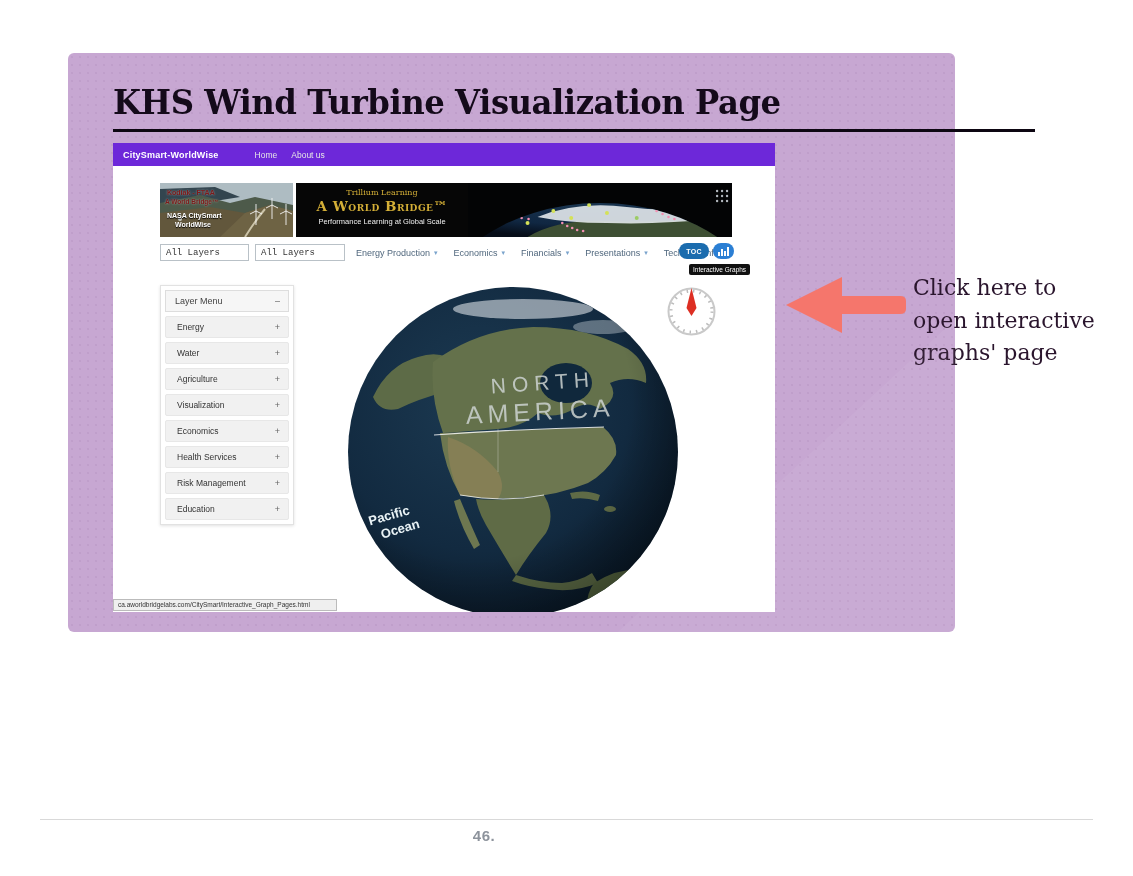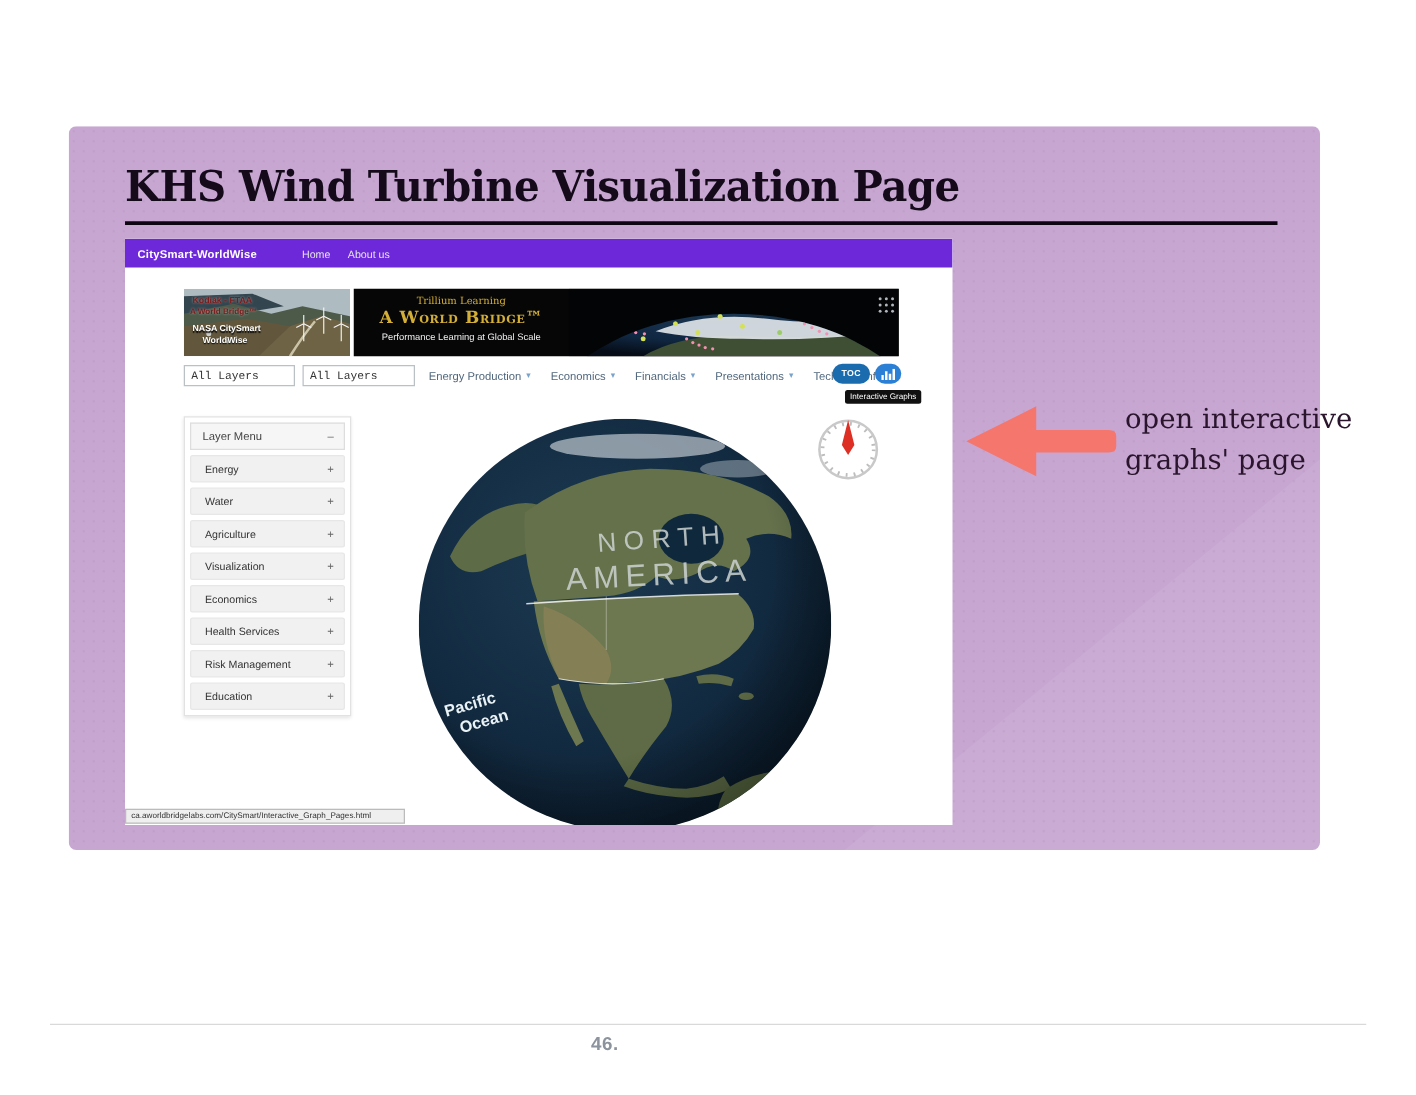--- a/index.html
+++ b/index.html
@@ -1,24 +1,24 @@
 <!DOCTYPE html>
 <html><head>
 <meta charset="utf-8">
 <style>
   * { margin:0; padding:0; box-sizing:border-box; }
   html,body { background:#ffffff; }
   body { font-family:"Liberation Sans", sans-serif; }
   .canvas { position:relative; width:1133px; height:876px; background:#fff; overflow:hidden; }
 
   
-  .slide { position:absolute; left:55px; top:53px; width:1001px; height:579px;
+  .slide { position:absolute; left:68px; top:53px; width:887px; height:579px;
            background:#c7a7d2; border-radius:6px;
            background-image:radial-gradient(rgba(90,50,110,0.07) 1px, transparent 1.3px);
-           background-size:8px 8px;margin-top:48px; }
+           background-size:8px 8px; }
   .slide::after { content:""; position:absolute; right:0; top:46%; width:38%; height:54%;
                   background:rgba(255,255,255,0.05); clip-path:polygon(100% 0,100% 100%,0 100%);
                   pointer-events:none; }
   .page-title { position:absolute; left:45px; top:29px; font-family:"DejaVu Serif","Liberation Serif",serif;
                 font-weight:800; font-size:34px; letter-spacing:-0.5px; color:#140a1a;
                 transform:scaleX(.95); transform-origin:left; white-space:nowrap; }
   .title-rule { position:absolute; left:45px; top:76px; width:922px; height:3px; background:#0d0612; }
 
   
   .browser-shot { position:absolute; left:45px; top:90px; width:662px; height:469px;
@@ -351,20 +351,21 @@
         <polygon points="28.5,5 33.5,25 28.5,33 23.5,25" fill="#dd2f23"></polygon>
       </svg>
 
       <div class="statusbar">ca.aworldbridgelabs.com/CitySmart/Interactive_Graph_Pages.html</div>
     </div>
 
     <svg class="arrow" viewBox="0 0 135 68">
       <path d="M8,34 L64,6 L64,25 L122,25 Q128,25 128,30 L128,38 Q128,43 122,43 L64,43 L64,62 Z" fill="#f5766c"></path>
     </svg>
     <div class="annotation">
+      <div>Click here to</div>
       <div>open interactive</div>
       <div>graphs' page</div>
     </div>
   </div>
 
   <div class="footer-rule"></div>
   <div class="page-num">46.</div>
 </div>
 
 </body></html>

